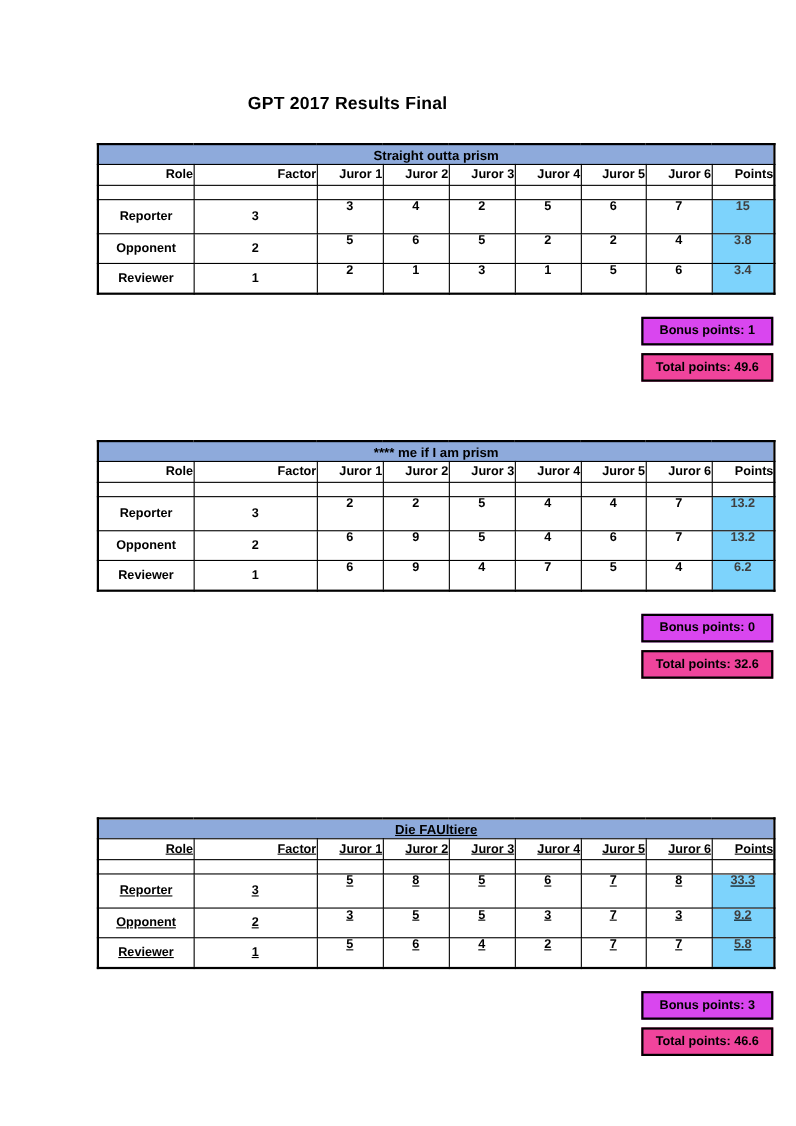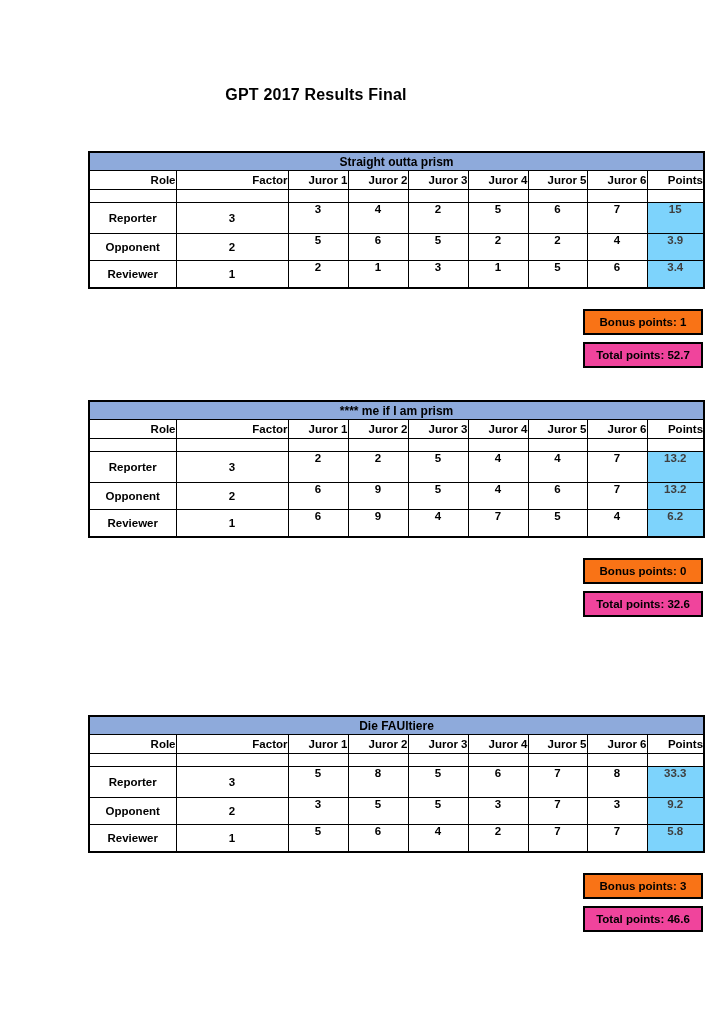--- a/index.html
+++ b/index.html
@@ -18,23 +18,23 @@
     font-size: 16px;
     font-weight: bold;
     letter-spacing: 0.2px;
   }
   .section {
     position: absolute;
     left: 88px;
     width: 615px;
     height: 217px;
   }
-  #section-1 { top: 151px; }
+  #section-1 { top: 130px; }
   #section-2 { top: 400px; }
-  #section-3 { top: 715px; }
+  #section-3 { top: 743px; text-decoration: underline; }
 
   table.score-table {
     border-collapse: collapse;
     table-layout: fixed;
     width: 615px;
     border: 2.5px solid #000;
   }
   table.score-table td {
     border: 1.5px solid #000;
     padding: 0;
@@ -77,21 +77,21 @@
     width: 116px;
     height: 22px;
     border: 2px solid #000;
     display: flex;
     align-items: center;
     justify-content: center;
     font-size: 11.5px;
     font-weight: bold;
     white-space: nowrap;
   }
-  .bonus-box { top: 158px; background: #f97316; }
+  .bonus-box { top: 158px; background: #d946ef; }
   .total-box { top: 191px; background: #F0449C; }
 </style>
 </head>
 <body>
 
 <div class="page-title">GPT 2017 Results Final</div>
 
 <div class="section" id="section-1">
   <table class="score-table">
     <colgroup>
@@ -144,37 +144,37 @@
     </tr>
     <tr class="datarow row-b">
       <td class="role-cell">Opponent</td>
       <td class="factor-cell">2</td>
       <td class="score-cell">5</td>
       <td class="score-cell">6</td>
       <td class="score-cell">5</td>
       <td class="score-cell">2</td>
       <td class="score-cell">2</td>
       <td class="score-cell">4</td>
-      <td class="points-cell">3.9</td>
+      <td class="points-cell">3.8</td>
     </tr>
     <tr class="datarow row-c">
       <td class="role-cell">Reviewer</td>
       <td class="factor-cell">1</td>
       <td class="score-cell">2</td>
       <td class="score-cell">1</td>
       <td class="score-cell">3</td>
       <td class="score-cell">1</td>
       <td class="score-cell">5</td>
       <td class="score-cell">6</td>
       <td class="points-cell">3.4</td>
     </tr>
   </tbody>
     </table>
   <div class="bonus-box">Bonus points: 1</div>
-  <div class="total-box">Total points: 52.7</div>
+  <div class="total-box">Total points: 49.6</div>
 </div>
 
 <div class="section" id="section-2">
   <table class="score-table">
     <colgroup>
       <col style="width:87px">
         <col style="width:112px">
         <col style="width:60px">
         <col style="width:60px">
       <col style="width:60px">

